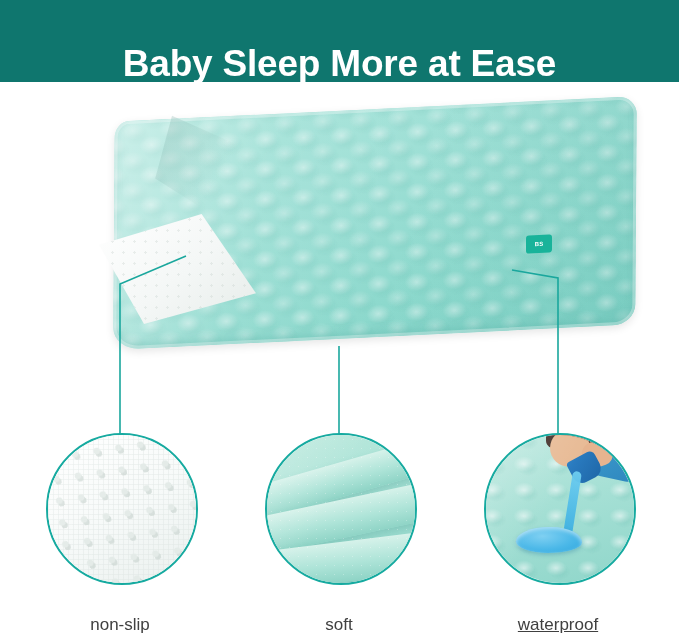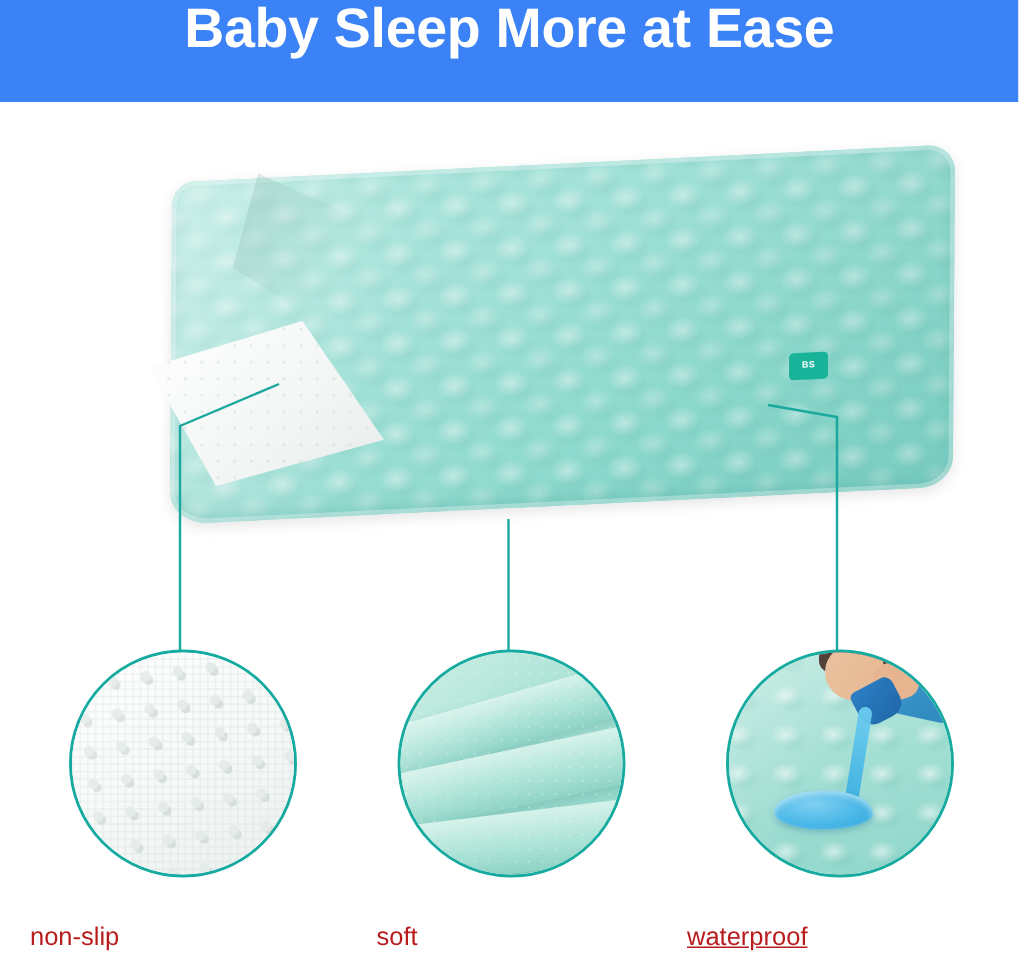--- a/index.html
+++ b/index.html
@@ -14,24 +14,24 @@
     overflow: hidden;
     position: relative;
   }
 
   
   .banner {
     position: absolute;
     left: 0;
     top: 0;
     width: 679px;
-    height: 68px;
-    background: #3b82f6;
+    height: 82px;
+    background: #0f766e;
     display: flex;
-    align-items: flex-start;
+    align-items: flex-end;
     justify-content: center;
   }
   .banner-title {
     color: #ffffff;
     font-size: 37px;
     font-weight: bold;
     letter-spacing: -0.2px;
     line-height: 1;
     white-space: nowrap;
   }
@@ -312,26 +312,27 @@
     inset: 0;
     border-radius: 50%;
     background: linear-gradient(120deg, rgba(255,255,255,0.22), rgba(255,255,255,0) 45%);
     pointer-events: none;
   }
 
   
   .caption {
     position: absolute;
     width: 200px;
-    color: #b91c1c;
+    text-align: center;
+    color: #404040;
     font-size: 17px;
     line-height: 1;
   }
   .caption.one   { left: 20px;  top: 616px; }
-  .caption.two   { left: 251px; top: 616px; }
+  .caption.two   { left: 239px; top: 616px; }
   .caption.three { left: 458px; top: 616px; text-decoration: underline; }
 </style>
 </head>
 <body>
 
 <div class="banner">
   <div class="banner-title">Baby Sleep More at Ease</div>
 </div>
 
 <div class="stage">

